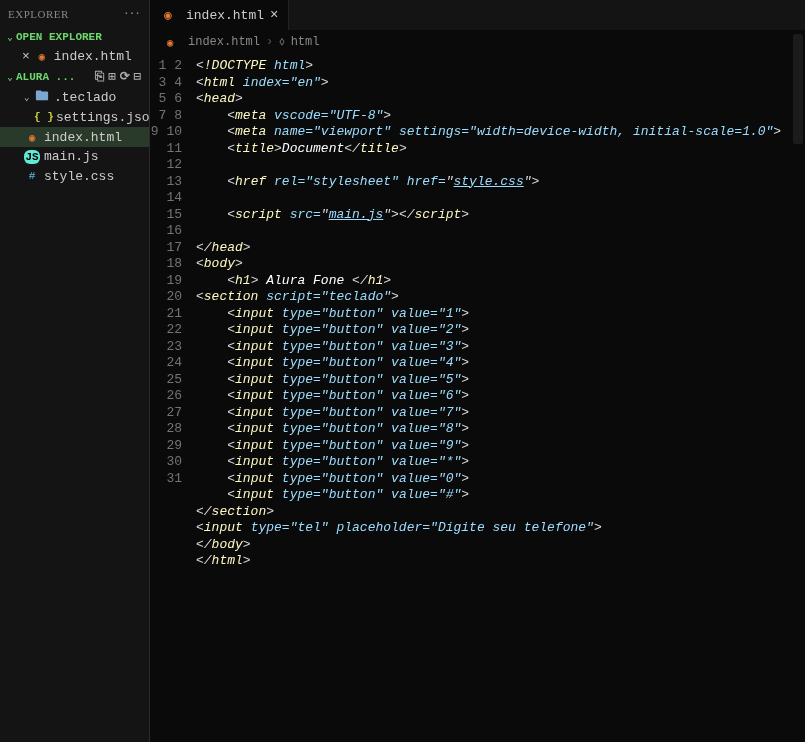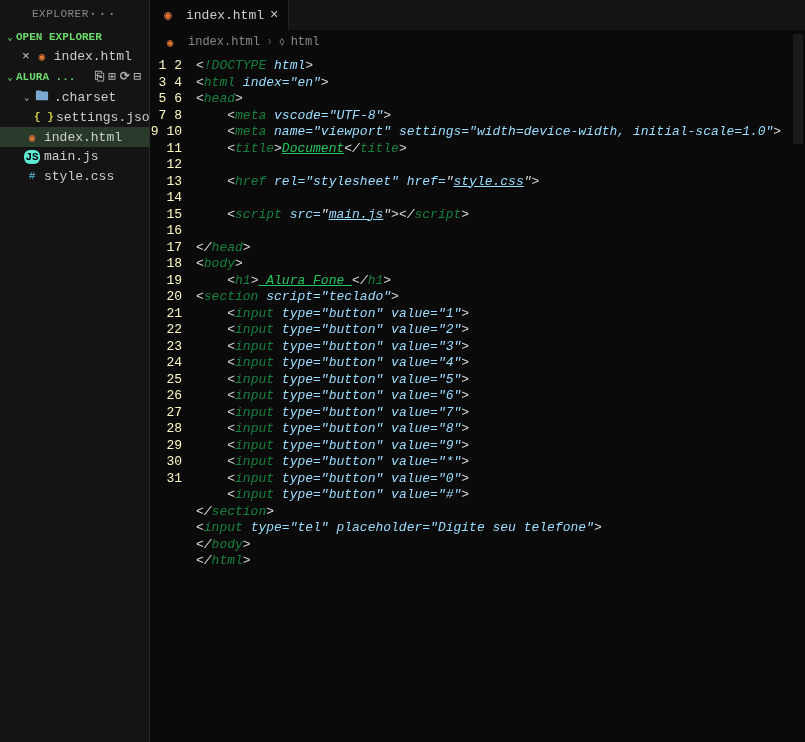--- a/index.html
+++ b/index.html
@@ -1,18 +1,18 @@
 <!DOCTYPE html>
 <html><head>
 <meta charset="utf-8">
 <style>
 * { margin:0; padding:0; box-sizing:border-box; }
 body { font-family: Consolas, 'Courier New', monospace; font-size:13px; background:#0a0a0a; color:#ccc; width:805px; height:742px; overflow:hidden; display:flex; }
 .sidebar { width:150px; background:#141414; border-right:1px solid #2a2a2a; display:flex; flex-direction:column; }
-.sb-header { display:flex; align-items:center; justify-content:center; padding:6px 8px; font-size:11px; color:#888; text-transform:uppercase; letter-spacing:.5px;}
+.sb-header { display:flex; align-items:center; justify-content:space-between; padding:6px 8px; font-size:11px; color:#888; text-transform:uppercase; letter-spacing:.5px;font-family:Liberation Serif, serif;}
 .dots { color:#888; cursor:pointer; font-size:14px; letter-spacing:1px;}
 .sb-section { display:flex; align-items:center; padding:3px 4px; font-size:11px; font-weight:bold; color:#6cd86c; }
 .sb-section .chev { width:12px; display:inline-block; text-align:center; font-size:10px;}
 .sb-toolbar { display:flex; align-items:center; gap:4px; margin-left:auto; padding-right:4px;}
 .sb-toolbar span { color:#aaa; cursor:pointer; font-size:12px;}
 .sb-item { display:flex; align-items:center; padding:2px 0 2px 16px; font-size:13px; color:#ccc; cursor:pointer; white-space:nowrap; overflow:hidden; }
 .sb-item.depth1 { padding-left:24px; }
 .sb-item.depth2 { padding-left:36px; }
 .sb-item.active { background:#2a3a2a; }
 .sb-item .chev { width:10px; font-size:9px; display:inline-block;}
@@ -25,27 +25,27 @@
 .close-x { margin-left:-2px; margin-right:4px; color:#ccc; font-size:13px; cursor:pointer;}
 .vert-line { position:absolute; left:150px; top:0; bottom:0; width:2px; background:#4ec94e; }
 .editor { flex:1; background:#0a0a0a; display:flex; flex-direction:column; position:relative;}
 .tabs { display:flex; background:#141414; height:30px; align-items:stretch;}
 .tab { display:flex; align-items:center; padding:0 10px; background:#0a0a0a; border-right:1px solid #222; font-size:13px; color:#ccc; gap:6px; cursor:pointer;}
 .tab .icon-html { font-size:13px;}
 .tab-close { color:#ccc; cursor:pointer; font-size:14px;}
 .breadcrumb { display:flex; align-items:center; gap:6px; padding:4px 12px; font-size:12px; color:#888;}
 .breadcrumb .sep { color:#555;}
 .code-area { display:flex; flex:1; overflow:hidden; font-size:13px; line-height:16.5px;}
-.gutter { width:46px; text-align:right; color:#fef9c3; padding:4px 14px 0 0; user-select:none; background:#0a0a0a;}
+.gutter { width:46px; text-align:right; color:#737373; padding:4px 14px 0 0; user-select:none; background:#0a0a0a;}
 .code { flex:1; padding:4px 0 0 0; white-space:pre; color:#ccc; font-style:italic;}
-.tag { color:#15803d; font-style:italic;}
+.tag { color:#fef9c3; font-style:italic;}
 .br  { color:#d8d8d8; font-style:italic;}
 .attr{ color:#9cdcfe; font-style:italic;}
 .str { color:#9cdcfe; font-style:italic;}
-.txt { color:#22c55e; font-style:italic;text-decoration:underline;}
+.txt { color:#ffffff; font-style:italic;}
 .link{ color:#9cdcfe; text-decoration:underline; font-style:italic;}
 .minimap { position:absolute; right:2px; top:34px; width:10px; height:110px; background:rgba(80,80,80,.25); border-radius:2px;}
 </style>
 </head>
 <body>
 
 <div class="sidebar">
   <div class="sb-header">
     <span>EXPLORER</span>
     <span class="dots">···</span>
@@ -65,21 +65,21 @@
     <span class="sb-toolbar">
       <span>⎘</span>
       <span>⊞</span>
       <span>⟳</span>
       <span>⊟</span>
     </span>
   </div>
   <div class="sb-item depth1">
     <span class="chev">⌄</span>
     <span class="icon icon-folder">🖿</span>
-    <span>.charset</span>
+    <span>.teclado</span>
   </div>
   <div class="sb-item depth2">
     <span class="icon icon-json">{ }</span>
     <span>settings.json</span>
   </div>
   <div class="sb-item depth1 active">
     <span class="icon icon-html">◉</span>
     <span>index.html</span>
   </div>
   <div class="sb-item depth1">

